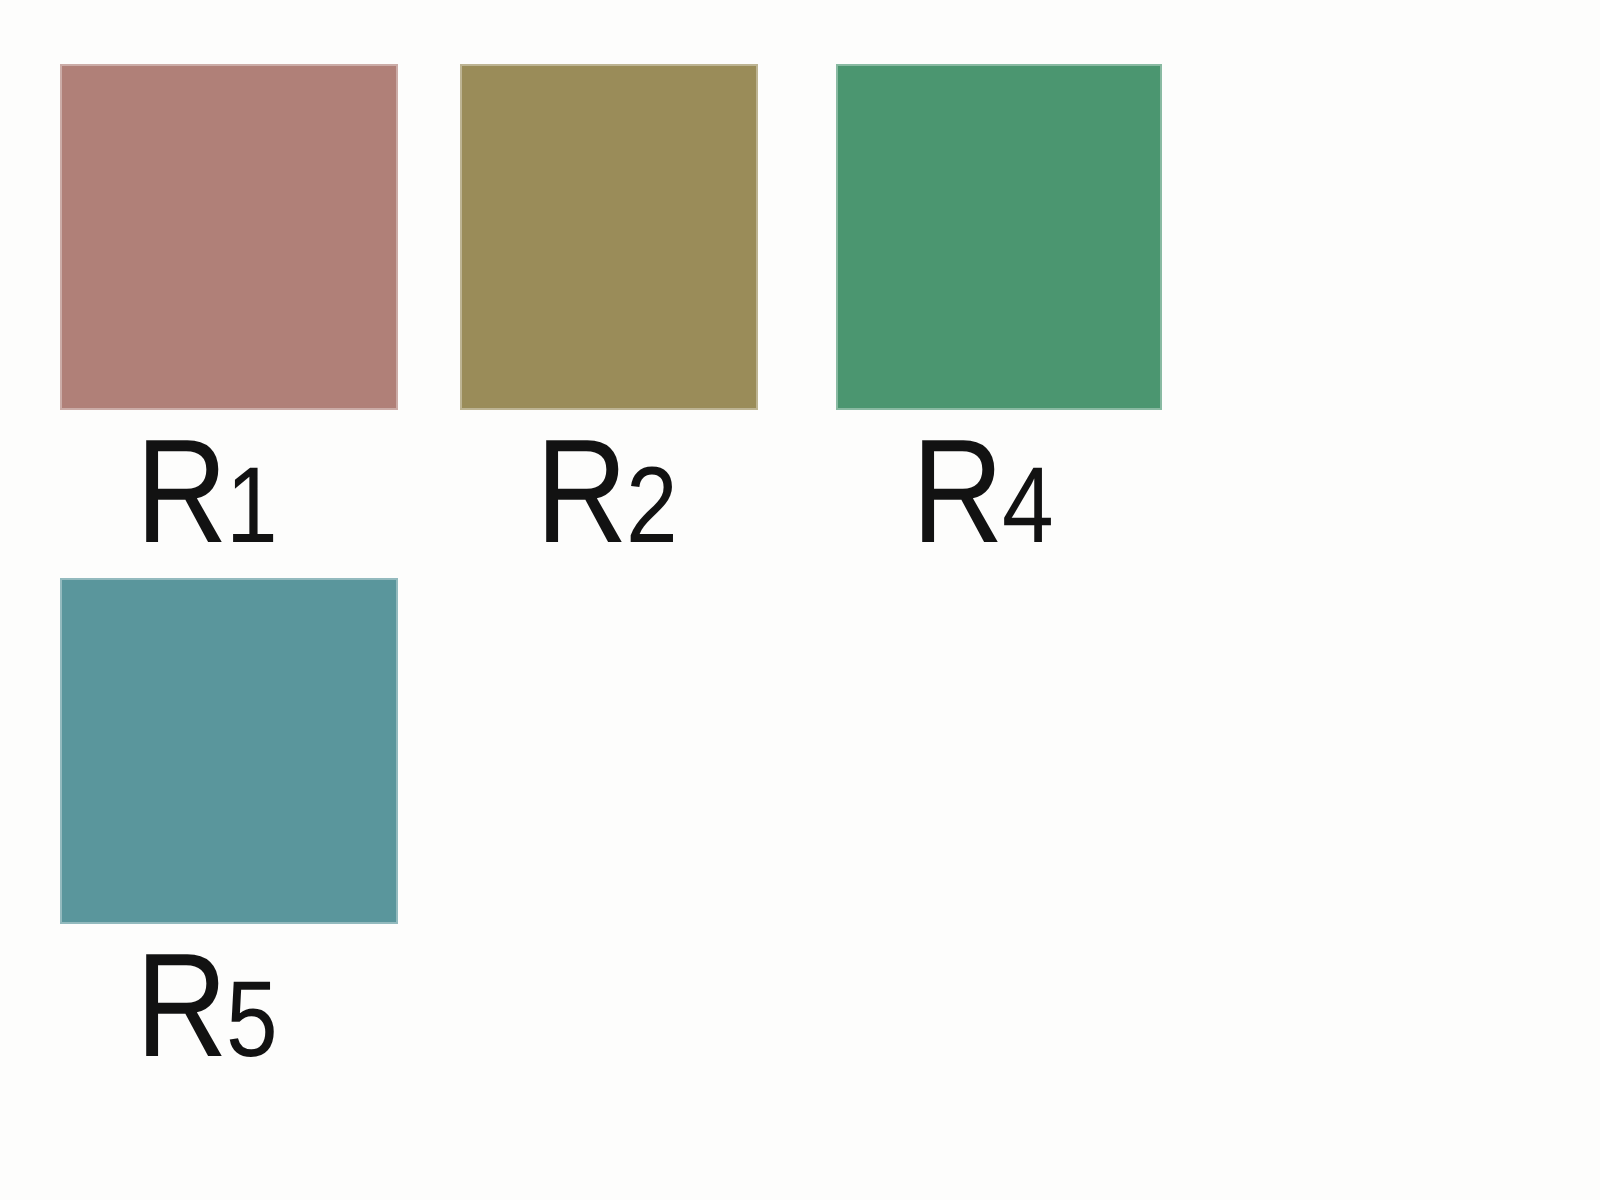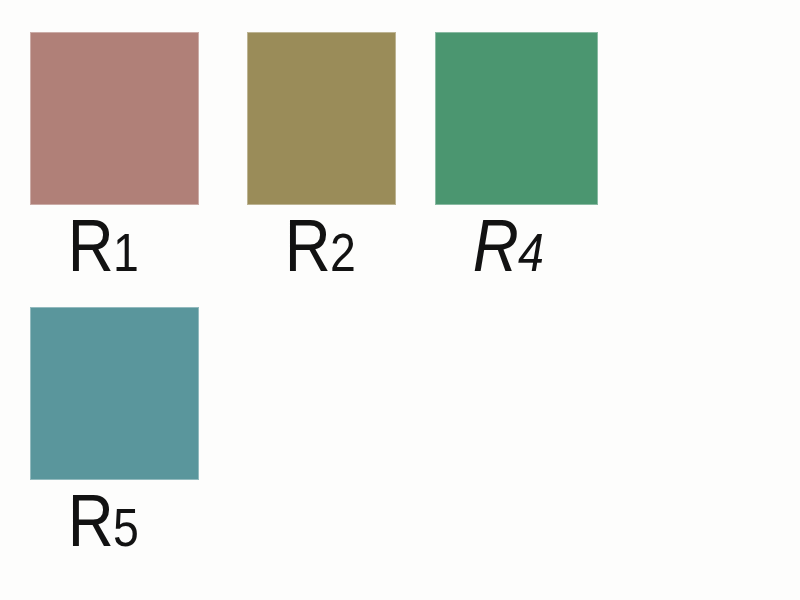--- a/index.html
+++ b/index.html
@@ -24,33 +24,33 @@
   .swatch-row {
     position: absolute;
     left: 0;
     width: 800px;
     display: flex;
     flex-direction: row;
     align-items: flex-start;
   }
 
   .swatch-row.row-top  { top: 32px; }
-  .swatch-row.row-bottom { top: 307px; }
+  .swatch-row.row-bottom { top: 289px; }
 
   .swatch-cell {
     position: relative;
     box-sizing: border-box;
     padding-left: 27px;
   }
 
   
   .col-0 { width: 196px; margin-left: 3px; }
-  .col-1 { width: 176px; margin-left: 21px; }
+  .col-1 { width: 176px; margin-left: 4px; }
   .col-2 { width: 190px; margin-left: 9px; }
-  .col-3 { width: 190px; margin-left: 12px; font-style: italic; }
+  .col-3 { width: 190px; margin-left: 12px; }
 
   .chip {
     display: block;
     width: 100%;
     height: 173px;
     border: 1px solid rgba(255,255,255,0.35);
     box-sizing: border-box;
   }
 
   .chip-label {

